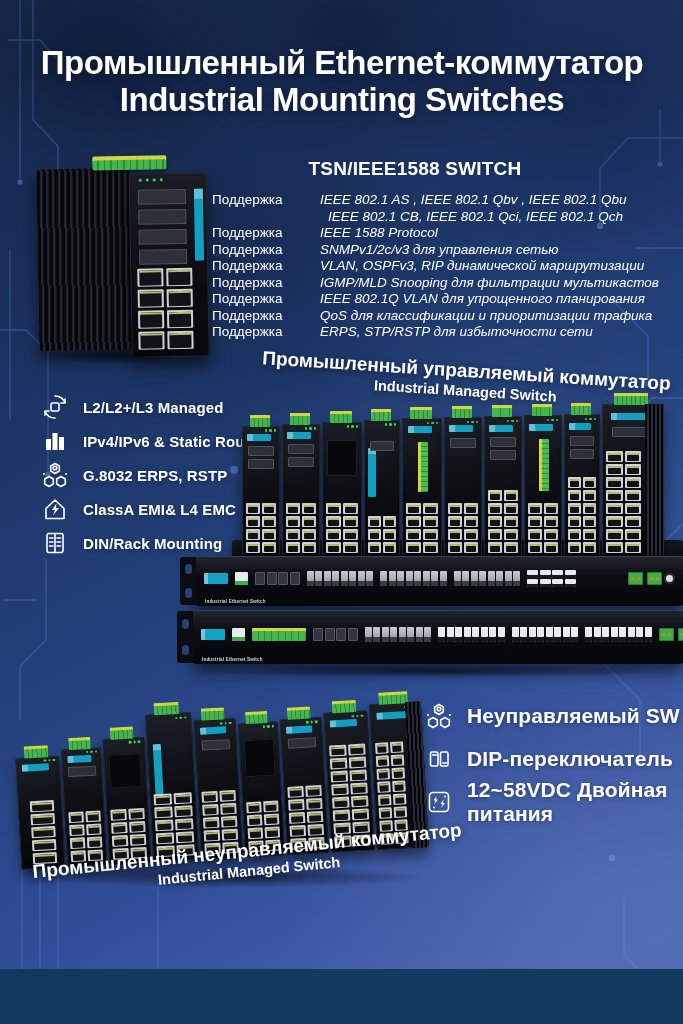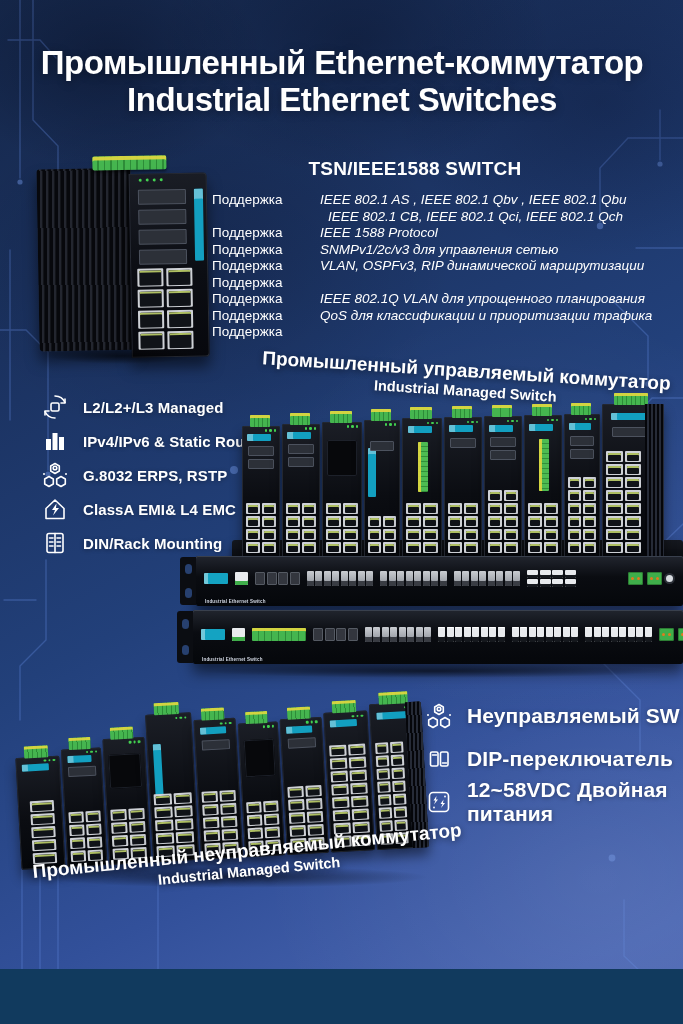--- a/index.html
+++ b/index.html
@@ -171,21 +171,21 @@
       <circle cx="234" cy="470" r="4"></circle>
         <circle cx="660" cy="164" r="2.6"></circle>
         <circle cx="640" cy="764" r="2.8"></circle>
       <circle cx="612" cy="858" r="3.4"></circle>
     </g>
   </svg>
   <div class="mottle"></div>
 
   <div class="title">
     <div>Промышленный Ethernet-коммутатор</div>
-    <div>Industrial Ethernet Switches</div>
+    <div>Industrial Mounting Switches</div>
   </div>
 
   <div class="single">
     <div class="s-sink"></div>
     <div class="s-term"></div>
     <div class="s-front">
       <div class="s-leds">
           <span></span>
           <span></span>
           <span></span>
@@ -246,31 +246,33 @@
         <div class="tsn-line">
           <div class="tsn-lbl">Поддержка</div>
           <div class="tsn-val">SNMPv1/2c/v3 для управления сетью</div>
         </div>
         <div class="tsn-line">
           <div class="tsn-lbl">Поддержка</div>
           <div class="tsn-val">VLAN, OSPFv3, RIP динамической маршрутизации</div>
         </div>
         <div class="tsn-line">
           <div class="tsn-lbl">Поддержка</div>
+          <div class="tsn-val">IGMP/MLD Snooping для фильтрации мультикастов</div>
         </div>
         <div class="tsn-line">
           <div class="tsn-lbl">Поддержка</div>
           <div class="tsn-val">IEEE 802.1Q VLAN для упрощенного планирования</div>
         </div>
         <div class="tsn-line">
           <div class="tsn-lbl">Поддержка</div>
           <div class="tsn-val">QoS для классификации и приоритизации трафика</div>
         </div>
         <div class="tsn-line">
           <div class="tsn-lbl">Поддержка</div>
+          <div class="tsn-val">ERPS, STP/RSTP для избыточности сети</div>
         </div>
       </div>
   </div>
 
   <div class="featcol leftfeat" id="left-features">
       <div class="feat">
         <div class="fico">
           <svg class="fic" width="30" height="30" viewBox="0 0 30 30">
             <rect x="11" y="11" width="8" height="8" rx="1.5" stroke="#fff" stroke-width="1.6" fill="none" stroke-linecap="round" stroke-linejoin="round"></rect>
             <path d="M15 4 a11 11 0 0 1 10 6.5" stroke="#fff" stroke-width="1.6" fill="none" stroke-linecap="round" stroke-linejoin="round"></path>

